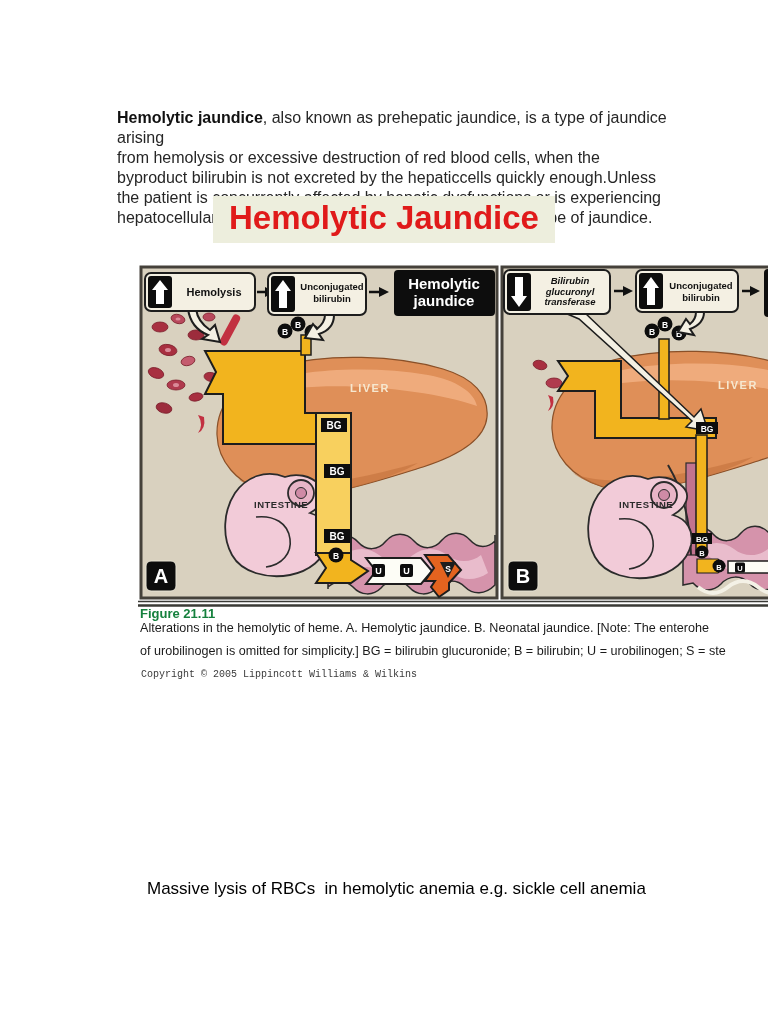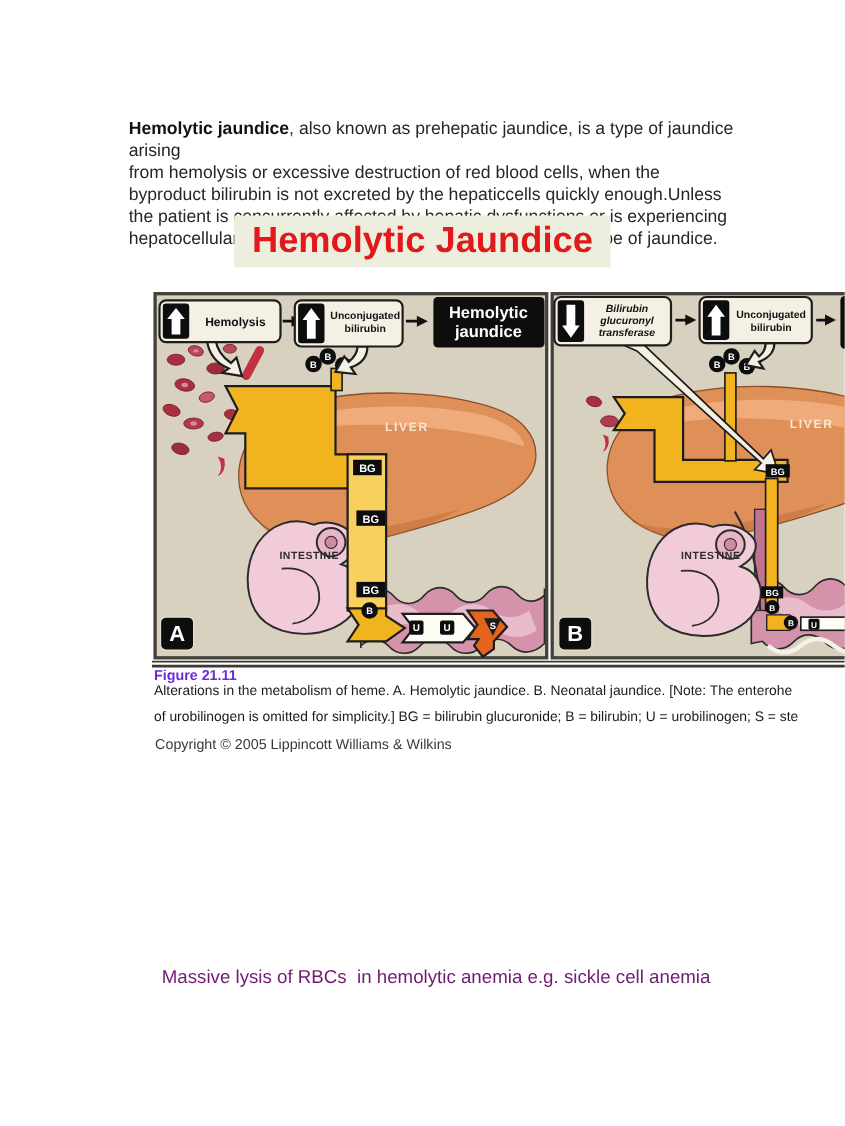--- a/index.html
+++ b/index.html
@@ -18,34 +18,34 @@
   .title-hl{
     display:inline-block;background:#edeedd;color:#e01a1a;
     font-weight:bold;font-size:33px;letter-spacing:0px;
     padding:3px 16px 6px 16px;
   }
   .figure-clip{
     position:absolute;left:138px;top:265px;width:630px;height:344px;
     overflow:hidden;
   }
   .caption-label{
-    position:absolute;left:140px;top:606px;font-size:13px;font-weight:bold;color:#6d28d9;
+    position:absolute;left:140px;top:606px;font-size:13px;font-weight:bold;color:#15803d;
   }
   .caption-line{
     position:absolute;left:140px;right:0;white-space:nowrap;overflow:hidden;
     font-size:12.6px;color:#1b1b1b;
   }
   .caption-line.l1{top:621px;}
   .caption-line.l2{top:644px;}
   .copyright{
-    position:absolute;left:141px;top:669px;font-size:13px;color:#3a3a3a;
-    font-family:Liberation Sans, sans-serif;
+    position:absolute;left:141px;top:669px;font-size:10px;color:#3a3a3a;
+    font-family:Liberation Mono, monospace;
   }
   .blue-note{
-    position:absolute;left:147px;top:879px;font-size:17px;color:#701a75;
+    position:absolute;left:147px;top:879px;font-size:17px;color:#000000;
     white-space:pre;
   }
   svg text{font-family:"Liberation Sans",sans-serif;}
   .blk{fill:#0d0d0d;}
   .wtxt{fill:#ffffff;font-weight:bold;}
   .bubble{fill:#f4f0e3;stroke:#1d1d1d;stroke-width:2;}
   .ctxt{fill:#111111;font-weight:bold;}
 </style>
 </head>
 <body>
@@ -279,17 +279,17 @@
   </g>
 
   <g>
     <line x1="0" y1="336.5" x2="700" y2="336.5" stroke="#3a3a35" stroke-width="1.5"></line>
     <line x1="0" y1="340.5" x2="700" y2="340.5" stroke="#3a3a35" stroke-width="2.5"></line>
   </g>
 </svg>
 </div>
 
 <div class="caption-label">Figure 21.11</div>
-<div class="caption-line l1">Alterations in the metabolism of heme.  A. Hemolytic jaundice. B. Neonatal jaundice. [Note: The enterohe</div>
+<div class="caption-line l1">Alterations in the hemolytic of heme.  A. Hemolytic jaundice. B. Neonatal jaundice. [Note: The enterohe</div>
 <div class="caption-line l2">of urobilinogen is omitted for simplicity.] BG = bilirubin glucuronide; B = bilirubin; U = urobilinogen; S = ste</div>
 <div class="copyright">Copyright © 2005 Lippincott Williams &amp; Wilkins</div>
 
 <div class="blue-note">Massive lysis of RBCs  in hemolytic anemia e.g. sickle cell anemia</div>
 
 </body></html>

